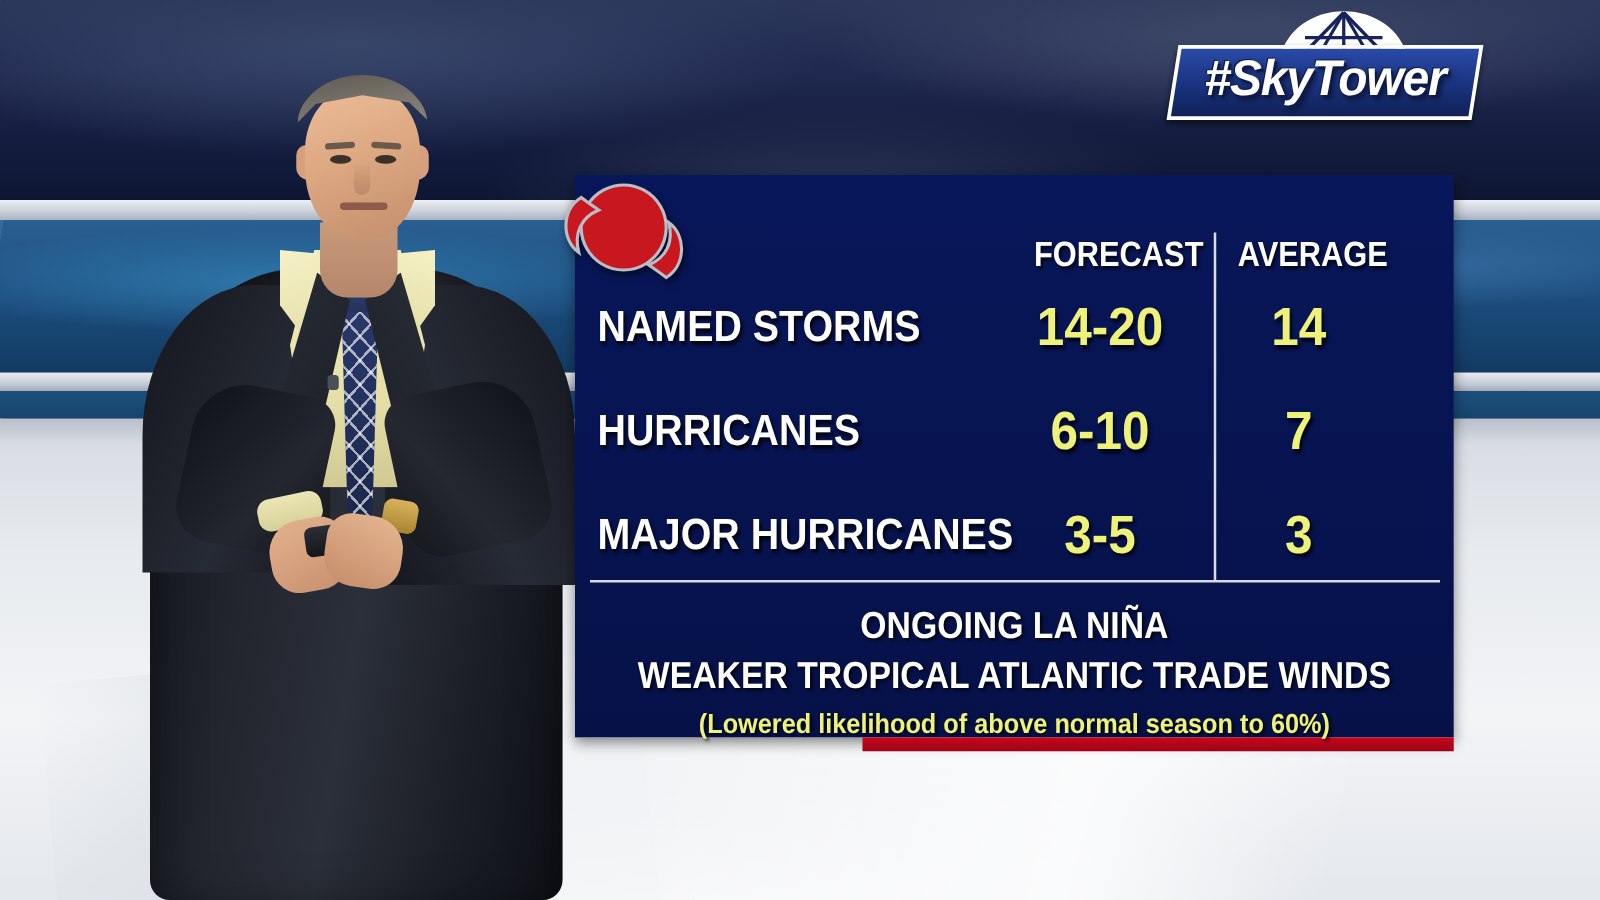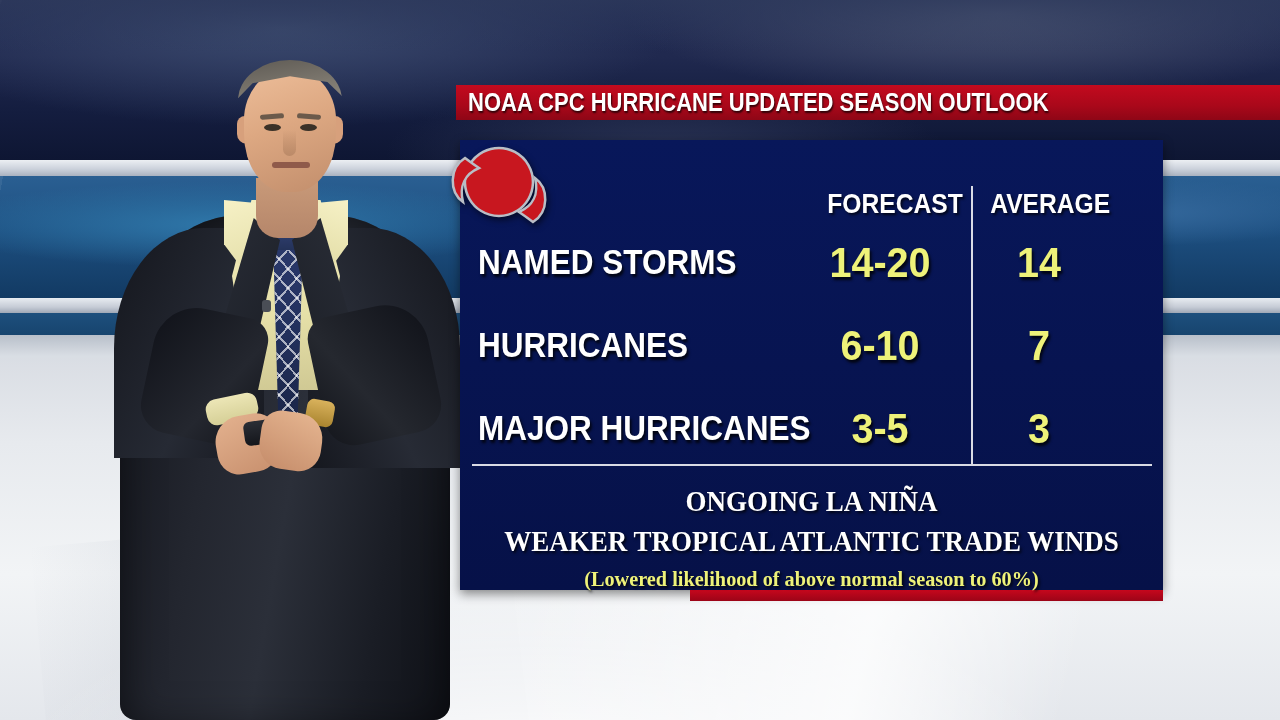--- a/index.html
+++ b/index.html
@@ -343,21 +343,21 @@
   #v-divider {
     position: absolute; left: 971px; top: 186px; width: 2px; height: 278px;
     background: rgba(255,255,255,.85);
   }
   #h-divider {
     position: absolute; left: 472px; top: 464px; width: 680px; height: 2px;
     background: rgba(255,255,255,.85);
   }
 
   
-  #footer { position: absolute; left: 460px; top: 472px; width: 793px; height: 118px; font-family: Liberation Serif, serif; }
+  #footer { position: absolute; left: 460px; top: 472px; width: 793px; height: 118px; }
   .foot-line {
     position: absolute; left: 0; width: 703px; text-align: center;
     color: #ffffff; font-weight: bold;
     transform: scaleX(.90);
     white-space: nowrap;
     text-shadow: 2px 2px 3px rgba(0,0,0,.8);
   }
   #foot-1 { top: 12px;  font-size: 30px; }
   #foot-2 { top: 52px;  font-size: 30px; }
   #foot-3 {
@@ -446,18 +446,32 @@
   <div class="row-label" id="r2-label">MAJOR HURRICANES</div>
   <div class="row-forecast" id="r2-fc">3-5</div>
   <div class="row-average" id="r2-av">3</div>
 
   <div id="footer">
     <div class="foot-line" id="foot-1">ONGOING LA NIÑA</div>
     <div class="foot-line" id="foot-2">WEAKER TROPICAL ATLANTIC TRADE WINDS</div>
     <div id="foot-3">(Lowered likelihood of above normal season to 60%)</div>
   </div>
 
-  <div id="subtitle-bar">
-    <div id="subtitle-text">NOAA CPC HURRICANE UPDATED SEASON OUTLOOK</div>
+
+  <div id="skytower-logo">
+    <svg id="dome" viewBox="0 0 106 46">
+      <path d="M53 1 C78 1 99 16 104 38 L2 38 C7 16 28 1 53 1 Z" fill="#ffffff"></path>
+      <g stroke="#16235e" stroke-width="2.6" fill="none">
+        <path d="M53 2 L53 38"></path>
+        <path d="M53 2 L18 38"></path>
+        <path d="M53 2 L88 38"></path>
+        <path d="M53 2 L32 38"></path>
+        <path d="M53 2 L74 38"></path>
+        <path d="M22 22 L84 22"></path>
+        <path d="M11 32 L95 32"></path>
+      </g>
+      <path d="M0 38 L106 38 L100 46 L6 46 Z" fill="#ffffff"></path>
+    </svg>
+    <div id="logo-plate"></div>
+    <div id="logo-text">#SkyTower</div>
   </div>
 
-
 </div>
 
 </body></html>

